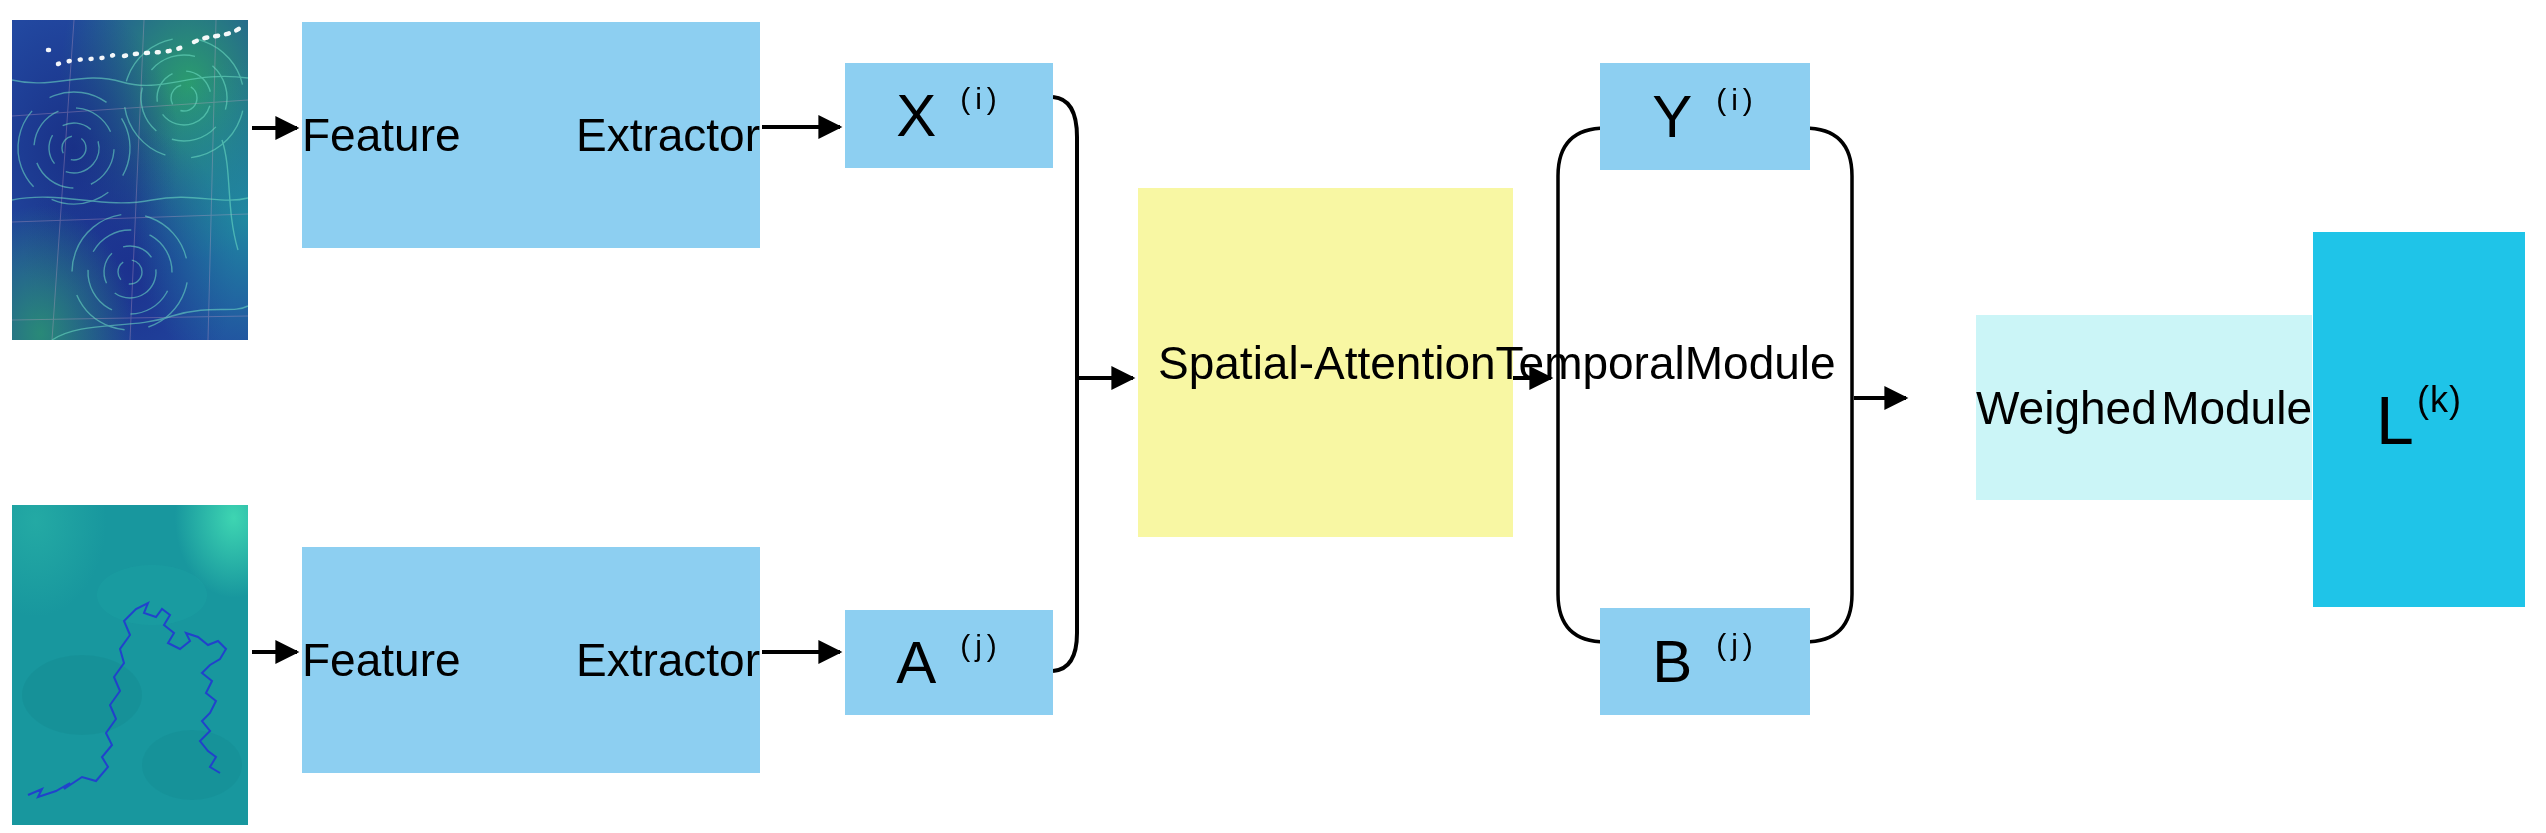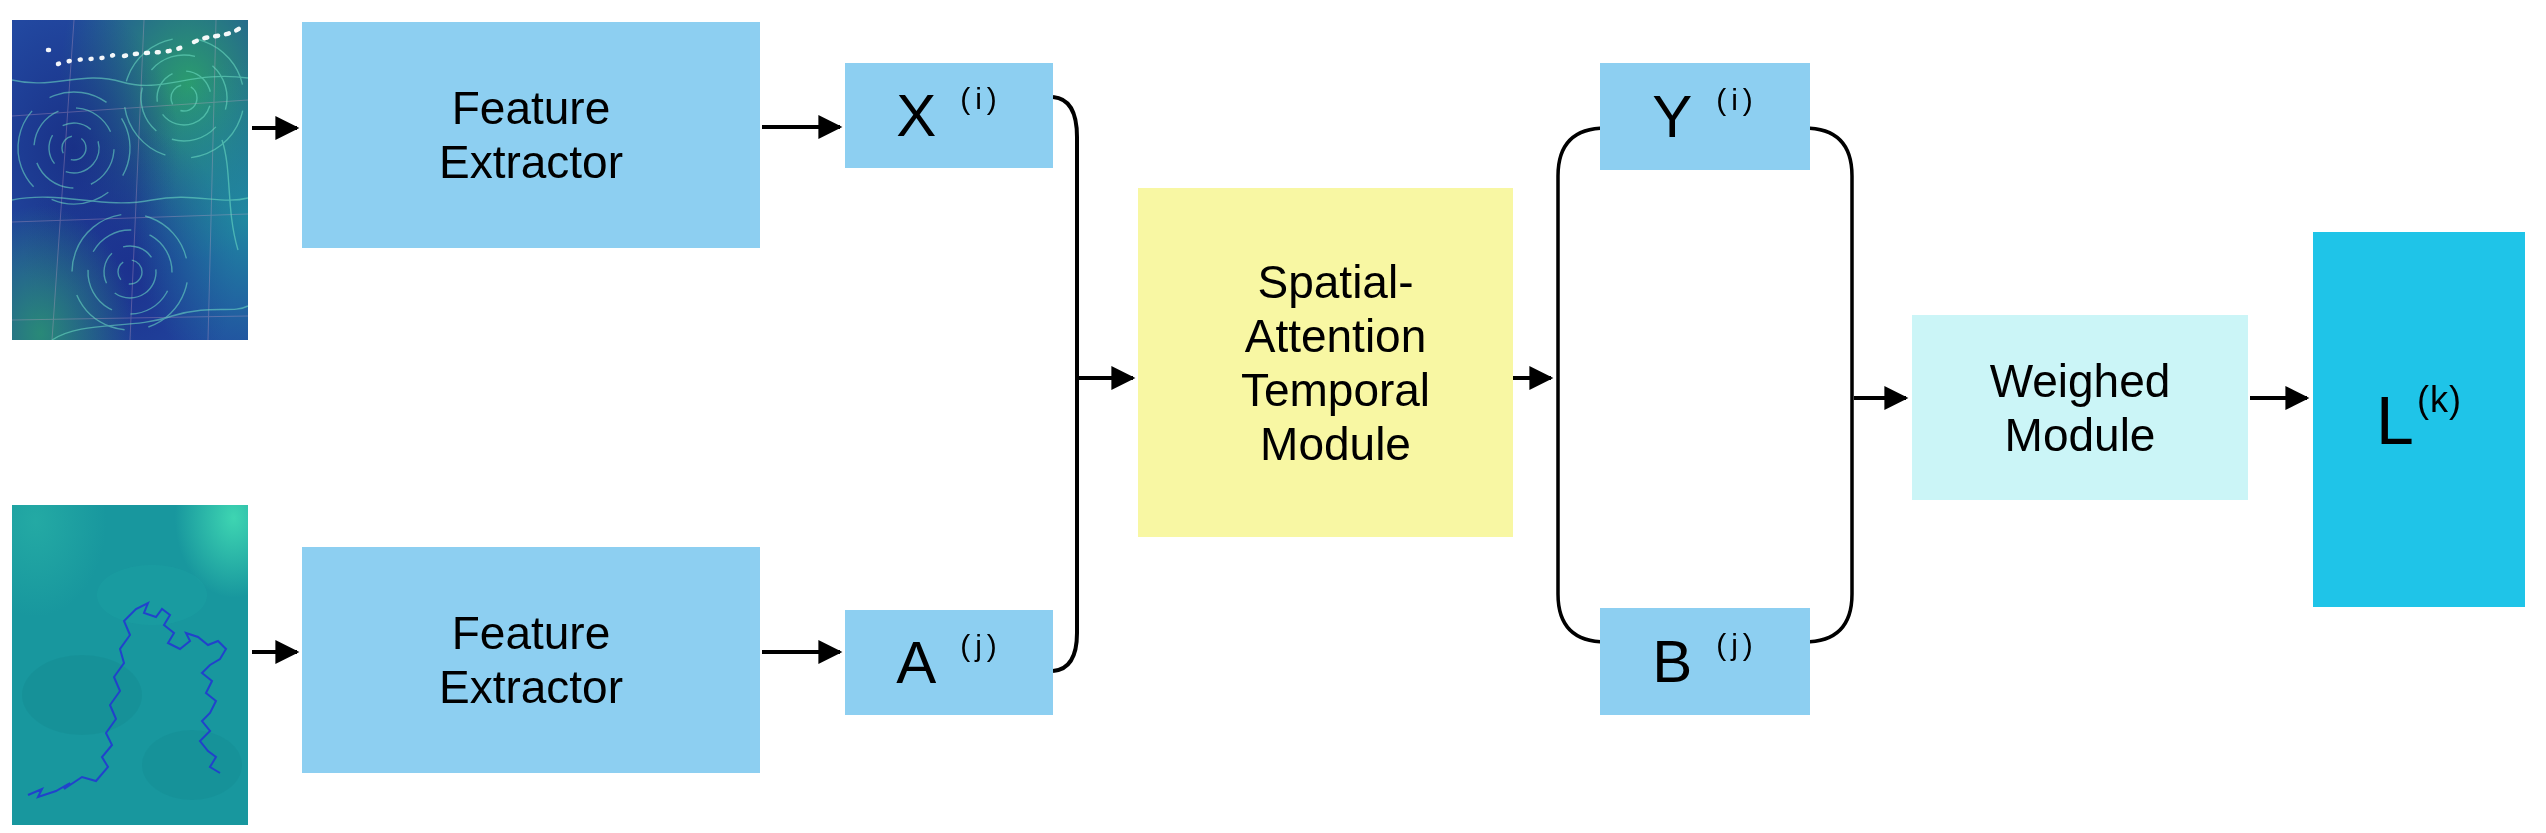--- a/index.html
+++ b/index.html
@@ -11,21 +11,21 @@
     color:#000;
     overflow:hidden;
   }
   #connector-layer{position:absolute;left:0;top:0;z-index:1;}
   .inputimg{position:absolute;z-index:2;}
   .box{
     position:absolute;z-index:3;
     display:flex;align-items:center;justify-content:center;
     text-align:center;color:#000;
   }
-  .box.col{flex-direction:column;justify-content:center;}
+  .box.col{flex-direction:row;justify-content:space-between;}
   .fe{font-size:46px;}
   .node{font-size:60px;}
   .node .sup{
     font-size:30px;position:relative;top:-17px;margin-left:24px;
     letter-spacing:5px;
   }
   .attn{font-size:46px;padding-left:20px;}
   .weighed{font-size:46px;}
   .lnode{font-size:68px;}
   .lnode .sup{
@@ -182,21 +182,21 @@
   <div class="box node" style="left:1600px;top:63px;width:210px;height:107px;background:#8DCFF1;">
     <span>Y</span>
       <span class="sup">(i)</span>
   </div>
 
   <div class="box node" style="left:1600px;top:608px;width:210px;height:107px;background:#8DCFF1;">
     <span>B</span>
       <span class="sup">(j)</span>
   </div>
 
-  <div class="box col weighed" style="left:1912px;top:315px;width:336px;height:185px;background:#CBF5F7;">
+  <div class="box col weighed" style="left:1976px;top:315px;width:336px;height:185px;background:#CBF5F7;">
     <span>Weighed</span>
     <span>Module</span>
   </div>
 
   <div class="box lnode" style="left:2313px;top:232px;width:212px;height:375px;background:#1FC4E8;">
     <span>L</span>
       <span class="sup">(k)</span>
   </div>
 
 </div>

